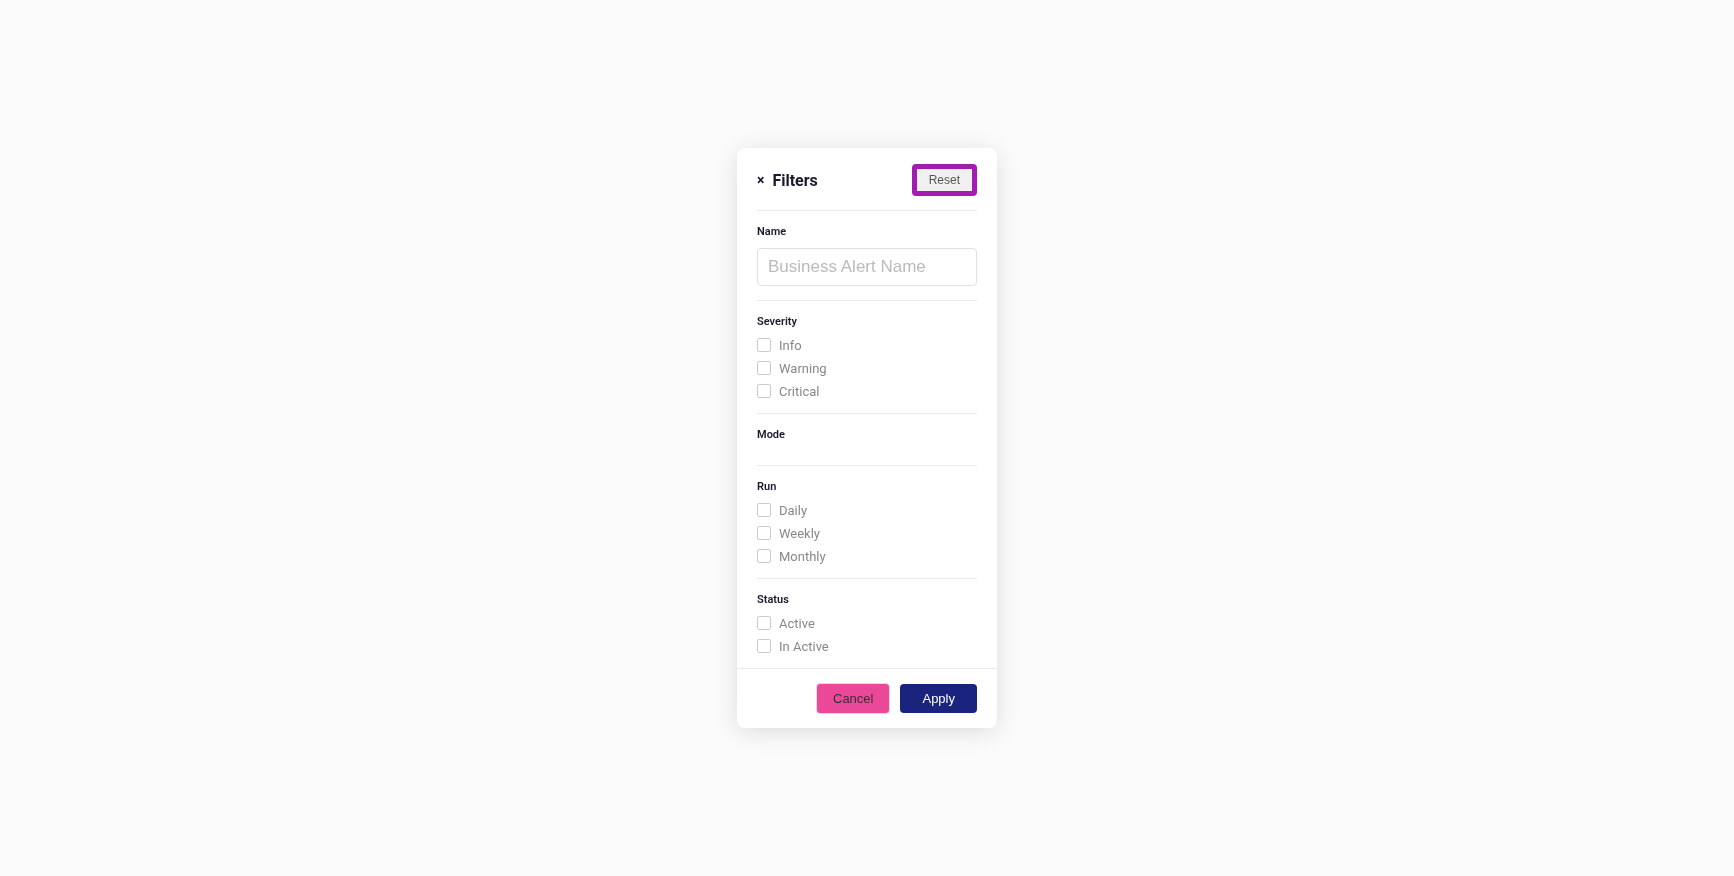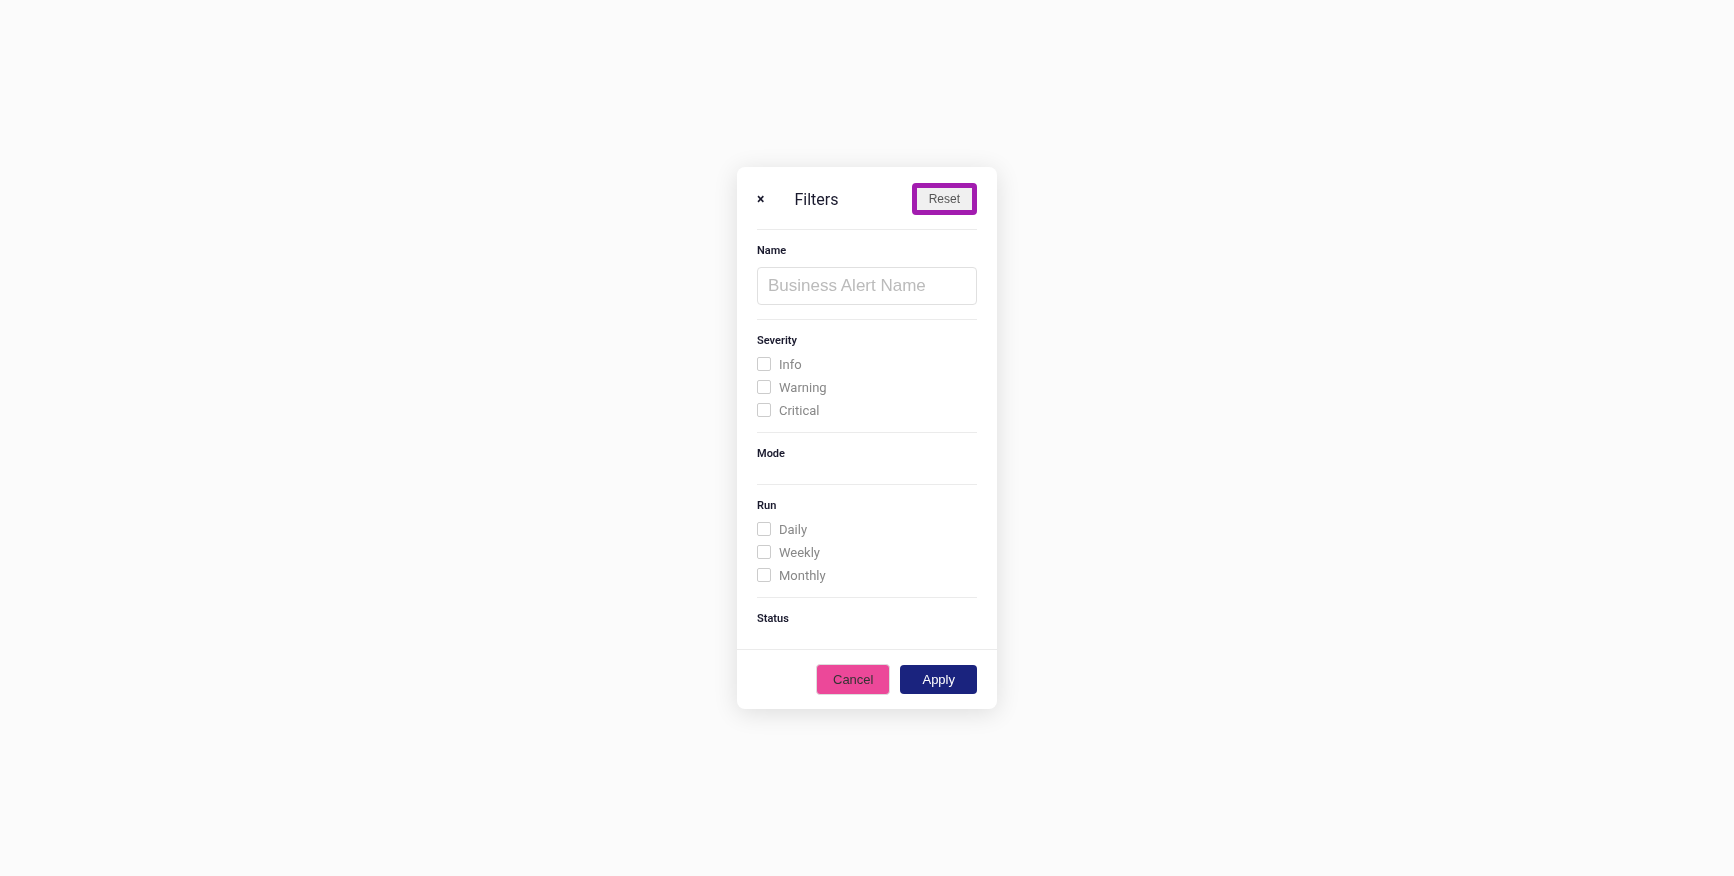--- a/index.html
+++ b/index.html
@@ -51,23 +51,22 @@
 
     .close-icon {
       font-size: 14px;
       color: #1a1a2e;
       cursor: pointer;
       font-weight: bold;
     }
 
     .modal-title {
       font-size: 16px;
-      font-weight: 400;
+      font-weight: 700;
       color: #1a1a2e;
-      margin-left: 22px;
     }
 
     .reset-button {
       background: #f0f0f0;
       border: 5px solid #a21caf;
       border-radius: 4px;
       padding: 4px 12px;
       font-size: 12px;
       color: #555;
       cursor: pointer;
@@ -232,20 +231,30 @@
           <input type="checkbox" style="">
           <span class="checkbox-label">Monthly</span>
         </label>
       </div>
     </div>
 
     <div class="divider"></div>
 
     <div class="section">
       <div class="section-title">Status</div>
+      <div class="checkbox-group">
+        <label class="checkbox-item">
+          <input type="checkbox" style="">
+          <span class="checkbox-label">Active</span>
+        </label>
+        <label class="checkbox-item">
+          <input type="checkbox" style="">
+          <span class="checkbox-label">In Active</span>
+        </label>
+      </div>
     </div>
 
     <div class="modal-footer">
       <button class="cancel-button">Cancel</button>
       <button class="apply-button">Apply</button>
     </div>
 
   </div>
 </div>
 

